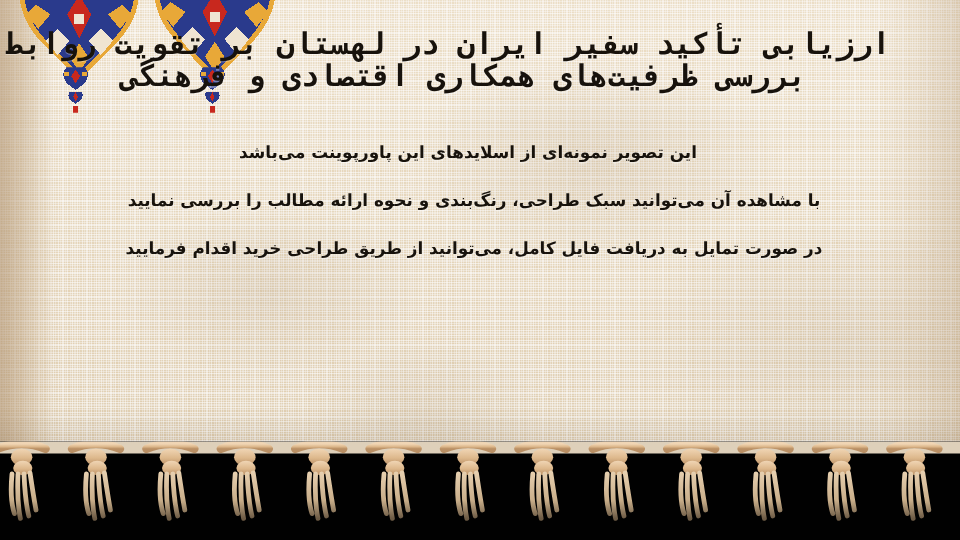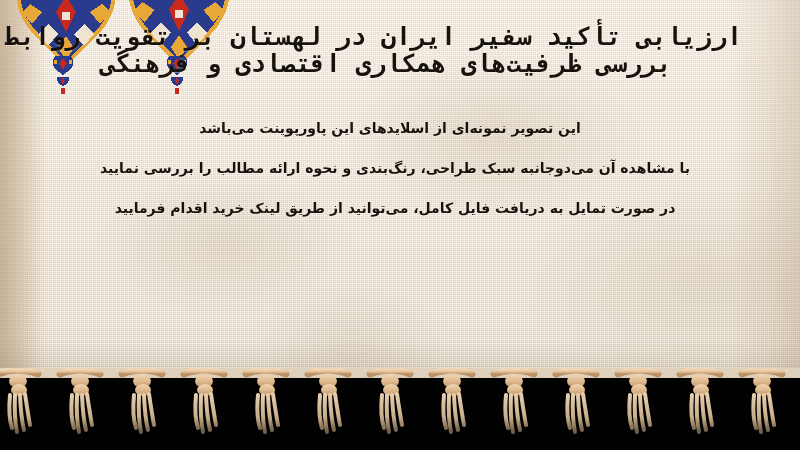--- a/index.html
+++ b/index.html
@@ -315,19 +315,19 @@
 
   <div class="text-layer">
 
     <div class="title-block">
       <span class="title-line l1">ارزیابی تأکید سفیر ایران در لهستان بر تقویت روابط دوجانبه و</span>
       <span class="title-line l2">بررسی ظرفیت‌های همکاری اقتصادی و فرهنگی</span>
     </div>
 
     <div class="body-block">
       <span class="body-line b1">این تصویر نمونه‌ای از اسلایدهای این پاورپوینت می‌باشد</span>
-      <span class="body-line b2">با مشاهده آن می‌دوجانبه سبک طراحی، رنگ‌بندی و نحوه ارائه مطالب را بررسی نمایید</span>
-      <span class="body-line b3">در صورت تمایل به دریافت فایل کامل، می‌توانید از طریق لینک خرید اقدام فرمایید</span>
+      <span class="body-line b2">با مشاهده آن می‌توانید سبک طراحی، رنگ‌بندی و نحوه ارائه مطالب را بررسی نمایید</span>
+      <span class="body-line b3">در صورت تمایل به دریافت فایل کامل، می‌توانید از طریق طراحی خرید اقدام فرمایید</span>
     </div>
 
   </div>
 
 </div>
 
 </body></html>

